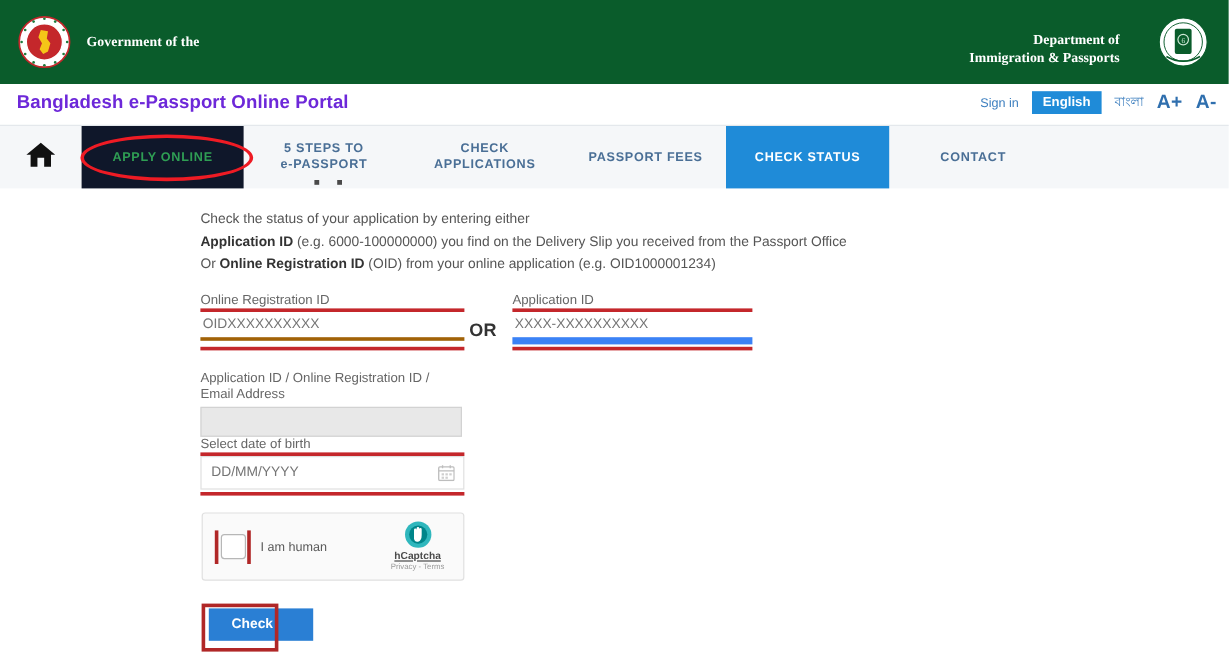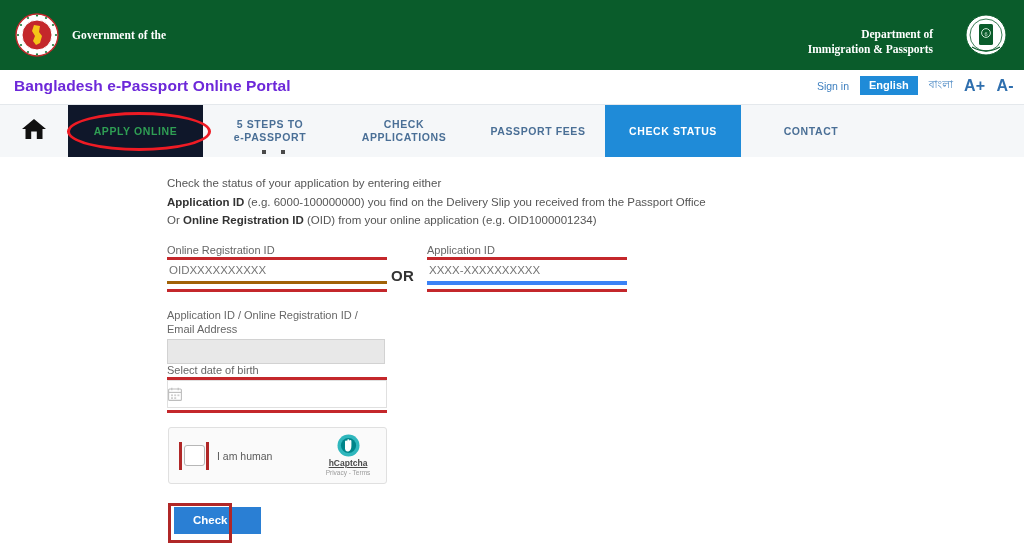--- a/index.html
+++ b/index.html
@@ -88,21 +88,21 @@
 
   .field-label{
     font-size:11px;color:#666666;line-height:14px;margin-bottom:3px;
   }
   .underline-input{
     width:100%;box-sizing:border-box;border:none;outline:none;background:transparent;
     border-bottom:3px solid #a16207;
     font-size:11.5px;color:#999999;padding:4px 2px 5px 2px;
     font-family:"Liberation Sans", sans-serif;
   }
-  .underline-input.focused{border-bottom:4px solid #3b82f6;}
+  .underline-input.focused{border-bottom:6px solid #3b82f6;}
 
   
   .grp-oid{position:absolute;left:167px;top:83px;width:220px;}
   .grp-appid{position:absolute;left:427px;top:83px;width:200px;}
   .or-sep{
     position:absolute;left:391px;top:107px;
     font-size:15px;font-weight:bold;color:#333333;letter-spacing:.3px;
   }
 
   
@@ -288,20 +288,21 @@
     </div>
 
     <div class="grp-combo">
       <div class="field-label">Application ID / Online Registration ID / Email Address</div>
       <input class="box-input" type="text" placeholder="" style="">
     </div>
 
     <div class="grp-dob">
       <div class="field-label">Select date of birth</div>
       <div class="dob-wrap">
+        <input class="dob-input" type="text" placeholder="DD/MM/YYYY" style="">
         <span class="cal-icon">
           <svg width="14" height="14" viewBox="0 0 14 14">
             <rect x="0.6" y="2" width="12.8" height="11.4" rx="1" fill="none" stroke="#bdbdbd" stroke-width="1.1"></rect>
             <line x1="0.6" y1="5.4" x2="13.4" y2="5.4" stroke="#bdbdbd" stroke-width="1.1"></line>
             <line x1="3.8" y1="0.8" x2="3.8" y2="3.2" stroke="#bdbdbd" stroke-width="1.1"></line>
             <line x1="10.2" y1="0.8" x2="10.2" y2="3.2" stroke="#bdbdbd" stroke-width="1.1"></line>
             <rect x="3" y="7.4" width="2" height="1.8" fill="#cfcfcf"></rect>
             <rect x="6.2" y="7.4" width="2" height="1.8" fill="#cfcfcf"></rect>
             <rect x="9.4" y="7.4" width="2" height="1.8" fill="#cfcfcf"></rect>
             <rect x="3" y="10.2" width="2" height="1.8" fill="#cfcfcf"></rect>

